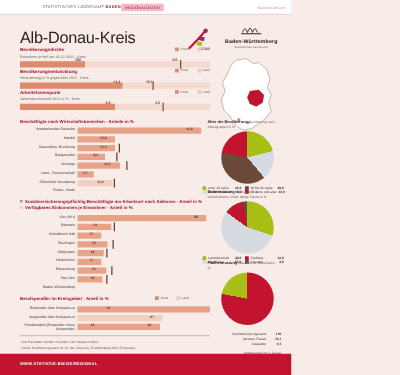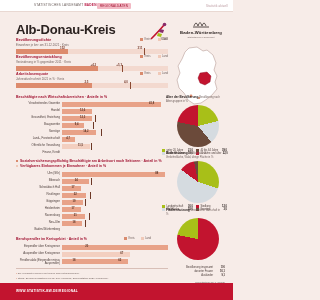--- a/index.html
+++ b/index.html
@@ -28,21 +28,21 @@
     letter-spacing:.2px;white-space:nowrap;border-radius:1px;
   }
   .mast-right{
     position:absolute;right:5px;top:3.5px;
     font-size:2.8px;color:#b48f96;letter-spacing:.2px;white-space:nowrap;
   }
 
   
   .title{
     position:absolute;left:16px;top:22px;
-    font-size:13px;font-weight:bold;color:#2b2220;letter-spacing:-.2px;
+    font-size:13px;font-weight:normal;color:#2b2220;letter-spacing:-.2px;
   }
 
   
   .logo-mark{position:absolute;right:63px;top:20px;width:22px;height:22px;}
   .logo-bw{position:absolute;right:6px;top:18px;width:52px;text-align:center;}
   .logo-bw .bwtext{font-size:4.2px;font-weight:bold;color:#2b2220;letter-spacing:.1px;}
   .logo-bw .bwsub{font-size:2.4px;color:#7d6d6a;letter-spacing:.05px;margin-top:1px;}
 
   
   .map{position:absolute;right:8px;top:46px;width:56px;height:60px;}

